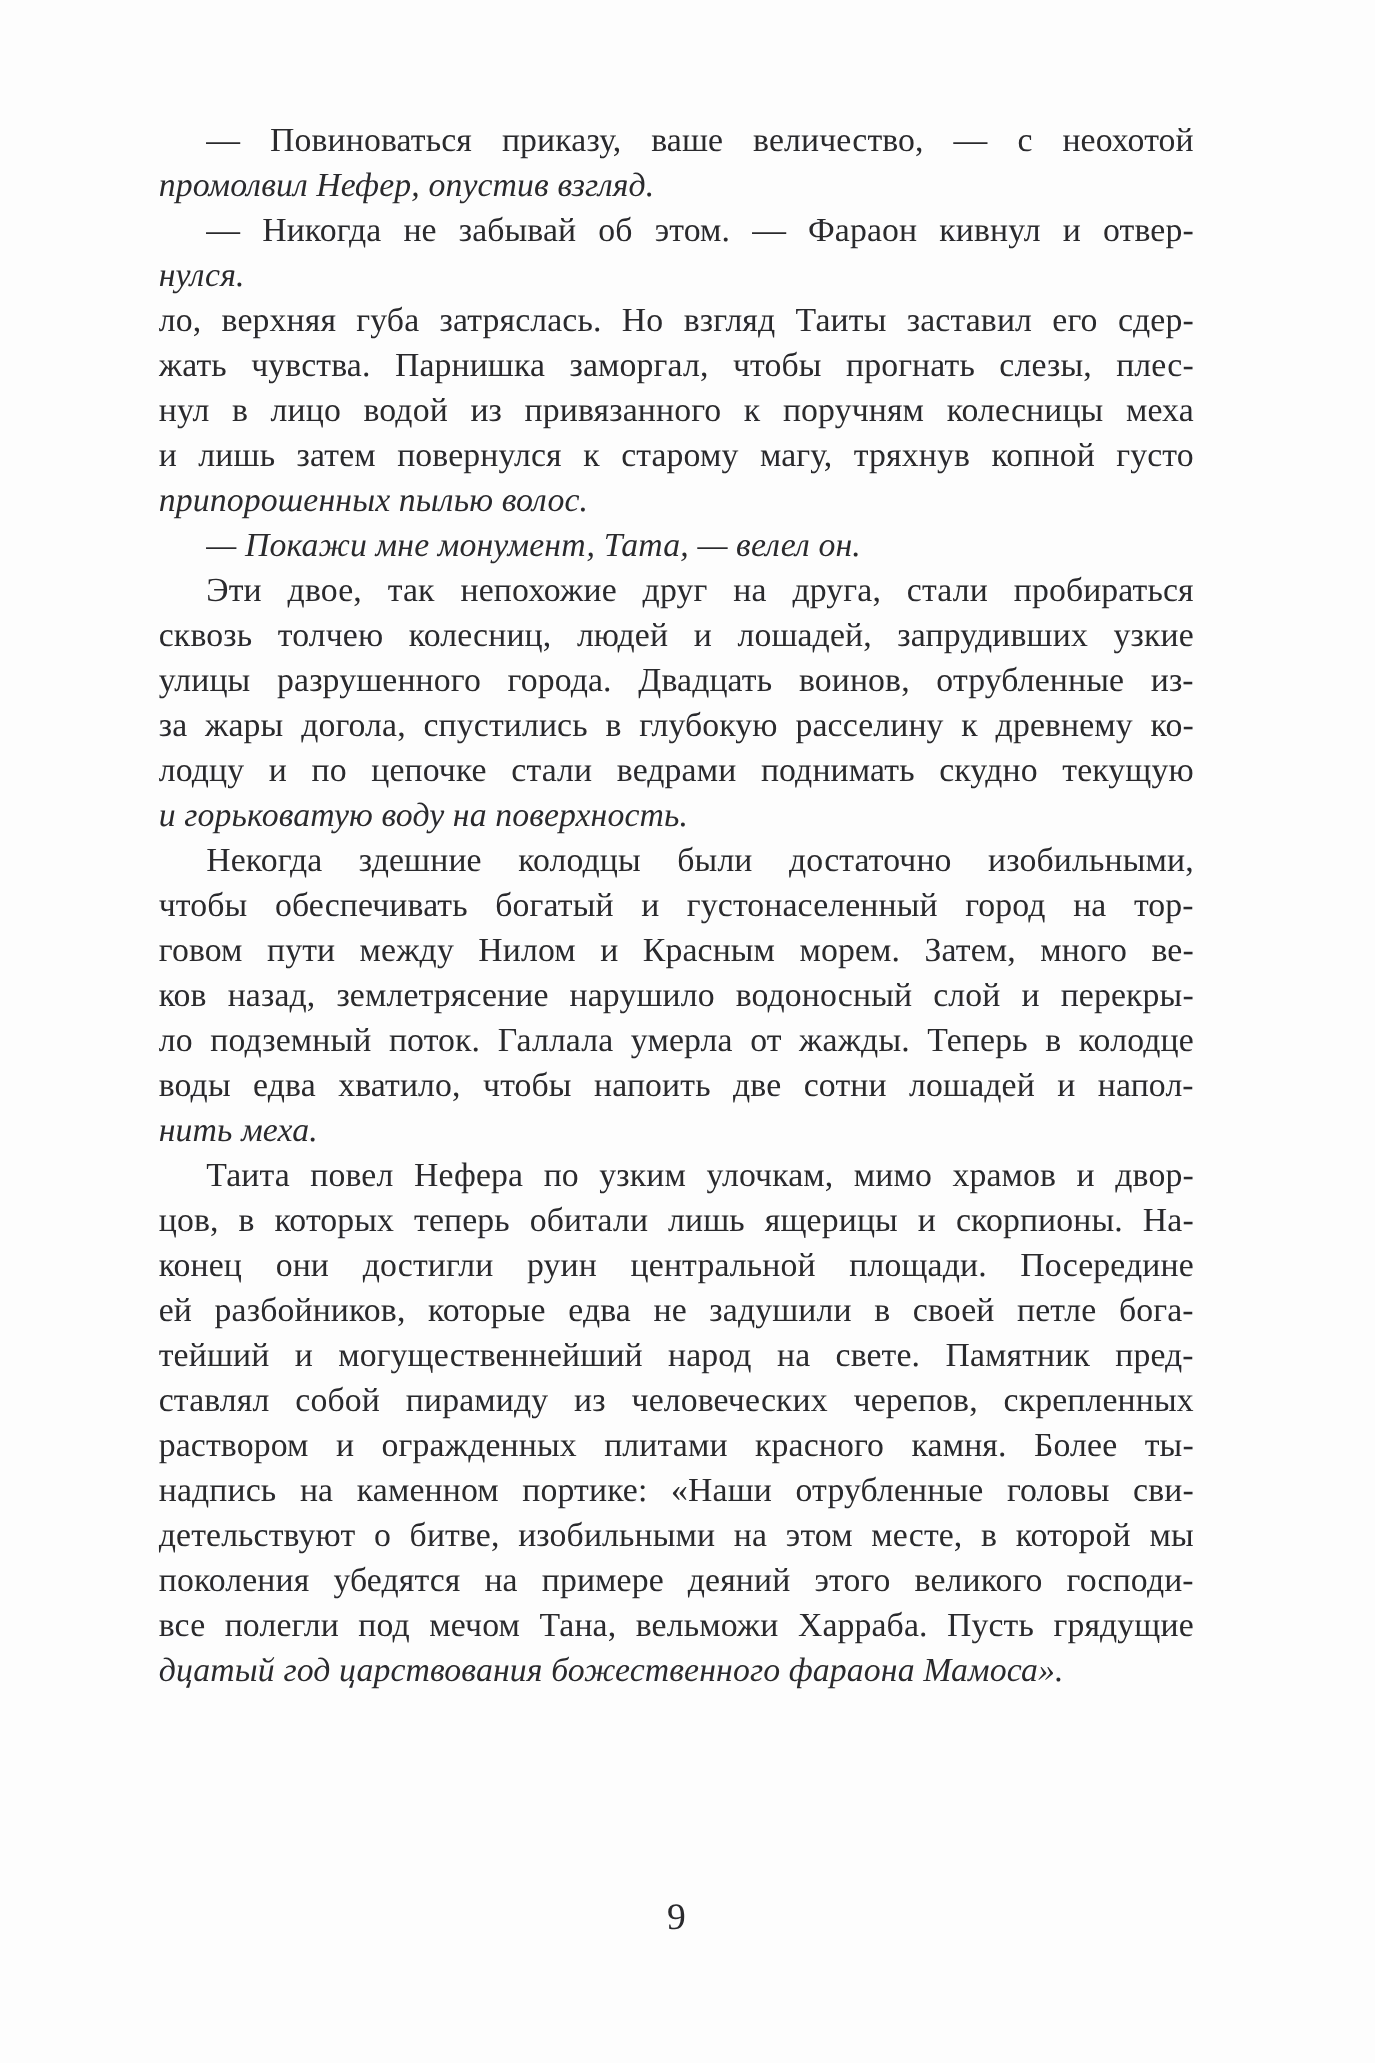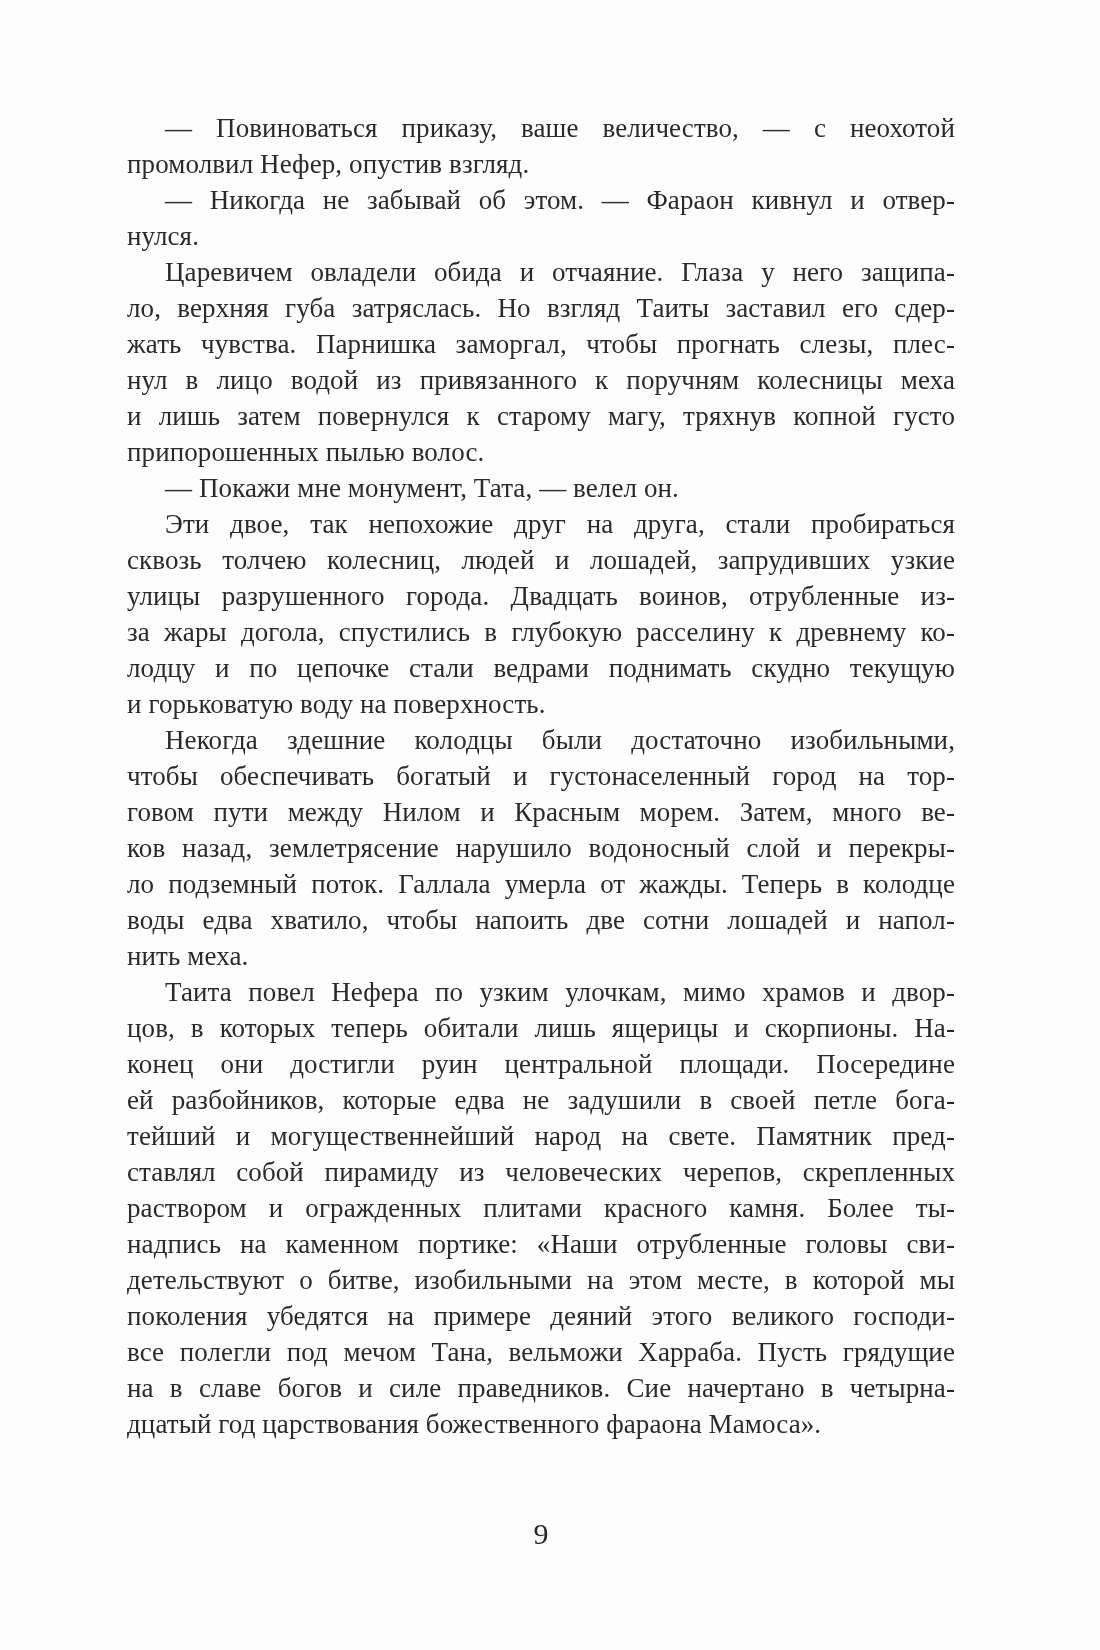--- a/index.html
+++ b/index.html
@@ -18,57 +18,56 @@
   .page {
     position: absolute;
     inset: 0;
   }
   .text-block {
     position: absolute;
     top: 94px;
     left: 127px;
     width: 828px;
     font-size: 27px;
-    margin-top: 16px;
   }
   .line {
     height: 36px;
     line-height: 36px;
     text-align: justify;
     text-align-last: justify;
     white-space: normal;
     overflow: hidden;
     letter-spacing: 0.1px;
   }
   .line.first {
     text-indent: 38px;
   }
   .line.last {
     text-align-last: left;
+    font-style: italic;
   }
   .page-number {
     position: absolute;
     top: 1516px;
     left: 127px;
     width: 828px;
     text-align: center;
     font-size: 30px;
     line-height: 36px;
   }
 </style>
 </head>
 <body>
 
 <div class="page">
   <div class="text-block">
       <div class="line first">— Повиноваться приказу, ваше величество, — с неохотой</div>
       <div class="line last">промолвил Нефер, опустив взгляд.</div>
       <div class="line first">— Никогда не забывай об этом. — Фараон кивнул и отвер-</div>
       <div class="line last">нулся.</div>
-      <div class="line first">Царевичем овладели обида и отчаяние. Глаза у него защипа-</div>
       <div class="line">ло, верхняя губа затряслась. Но взгляд Таиты заставил его сдер-</div>
       <div class="line">жать чувства. Парнишка заморгал, чтобы прогнать слезы, плес-</div>
       <div class="line">нул в лицо водой из привязанного к поручням колесницы меха</div>
       <div class="line">и лишь затем повернулся к старому магу, тряхнув копной густо</div>
       <div class="line last">припорошенных пылью волос.</div>
       <div class="line first last">— Покажи мне монумент, Тата, — велел он.</div>
       <div class="line first">Эти двое, так непохожие друг на друга, стали пробираться</div>
       <div class="line">сквозь толчею колесниц, людей и лошадей, запрудивших узкие</div>
       <div class="line">улицы разрушенного города. Двадцать воинов, отрубленные из-</div>
       <div class="line">за жары догола, спустились в глубокую расселину к древнему ко-</div>
@@ -85,17 +84,16 @@
       <div class="line">цов, в которых теперь обитали лишь ящерицы и скорпионы. На-</div>
       <div class="line">конец они достигли руин центральной площади. Посередине</div>
       <div class="line">ей разбойников, которые едва не задушили в своей петле бога-</div>
       <div class="line">тейший и могущественнейший народ на свете. Памятник пред-</div>
       <div class="line">ставлял собой пирамиду из человеческих черепов, скрепленных</div>
       <div class="line">раствором и огражденных плитами красного камня. Более ты-</div>
       <div class="line">надпись на каменном портике: «Наши отрубленные головы сви-</div>
       <div class="line">детельствуют о битве, изобильными на этом месте, в которой мы</div>
       <div class="line">поколения убедятся на примере деяний этого великого господи-</div>
       <div class="line">все полегли под мечом Тана, вельможи Харраба. Пусть грядущие</div>
-      <div class="line">на в славе богов и силе праведников. Сие начертано в четырна-</div>
       <div class="line last">дцатый год царствования божественного фараона Мамоса».</div>
     </div>
   <div class="page-number">9</div>
 </div>
 
 </body></html>

